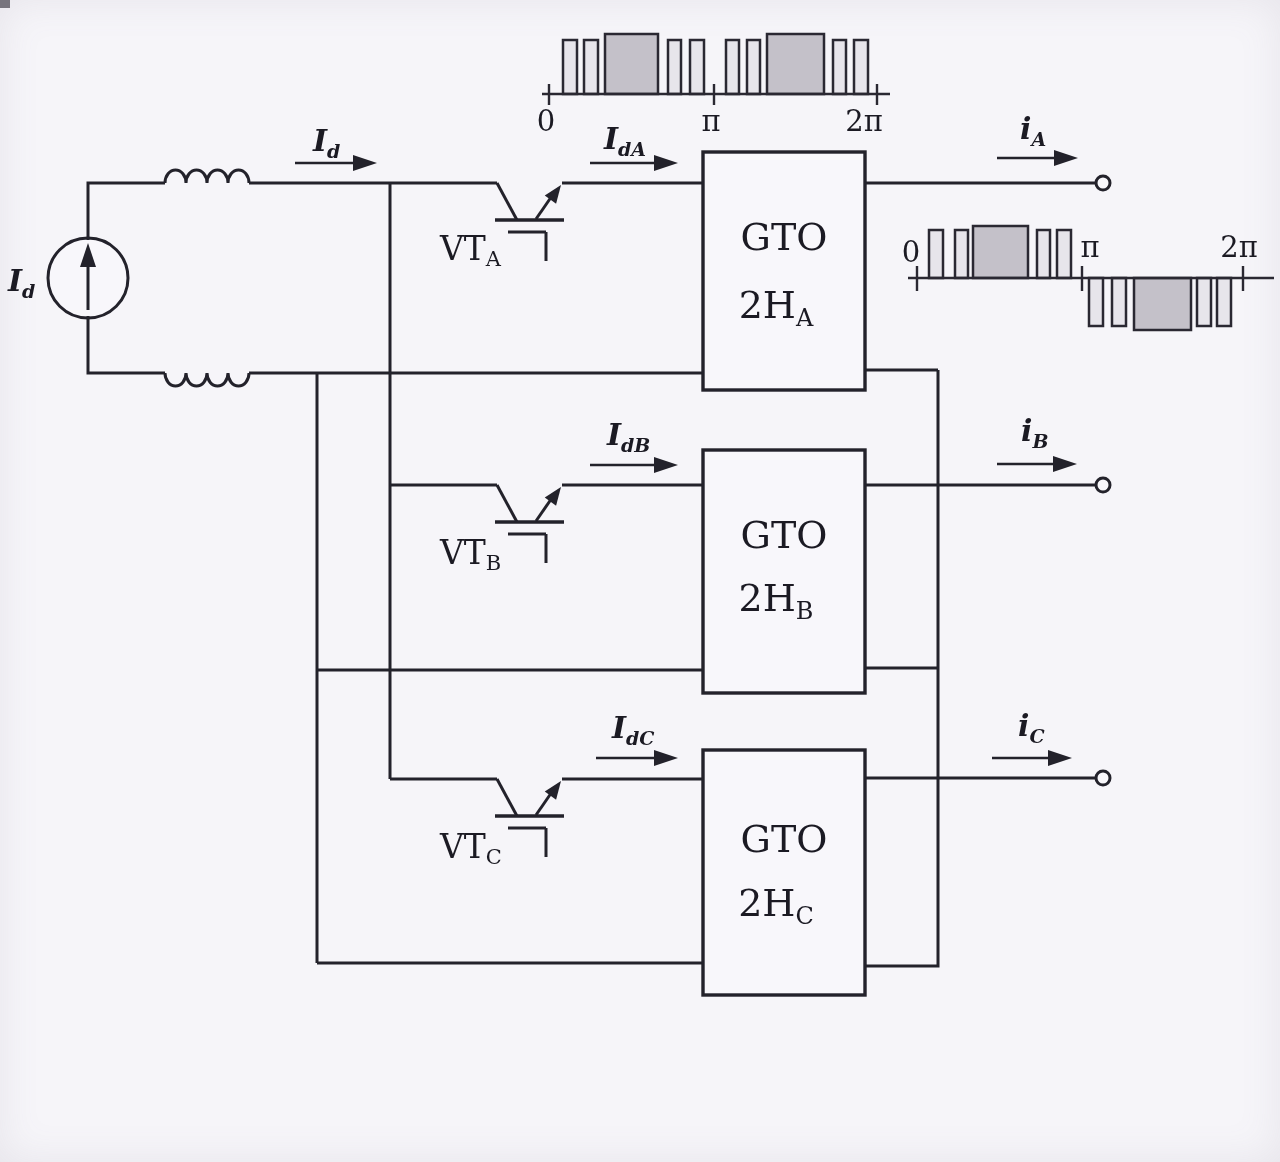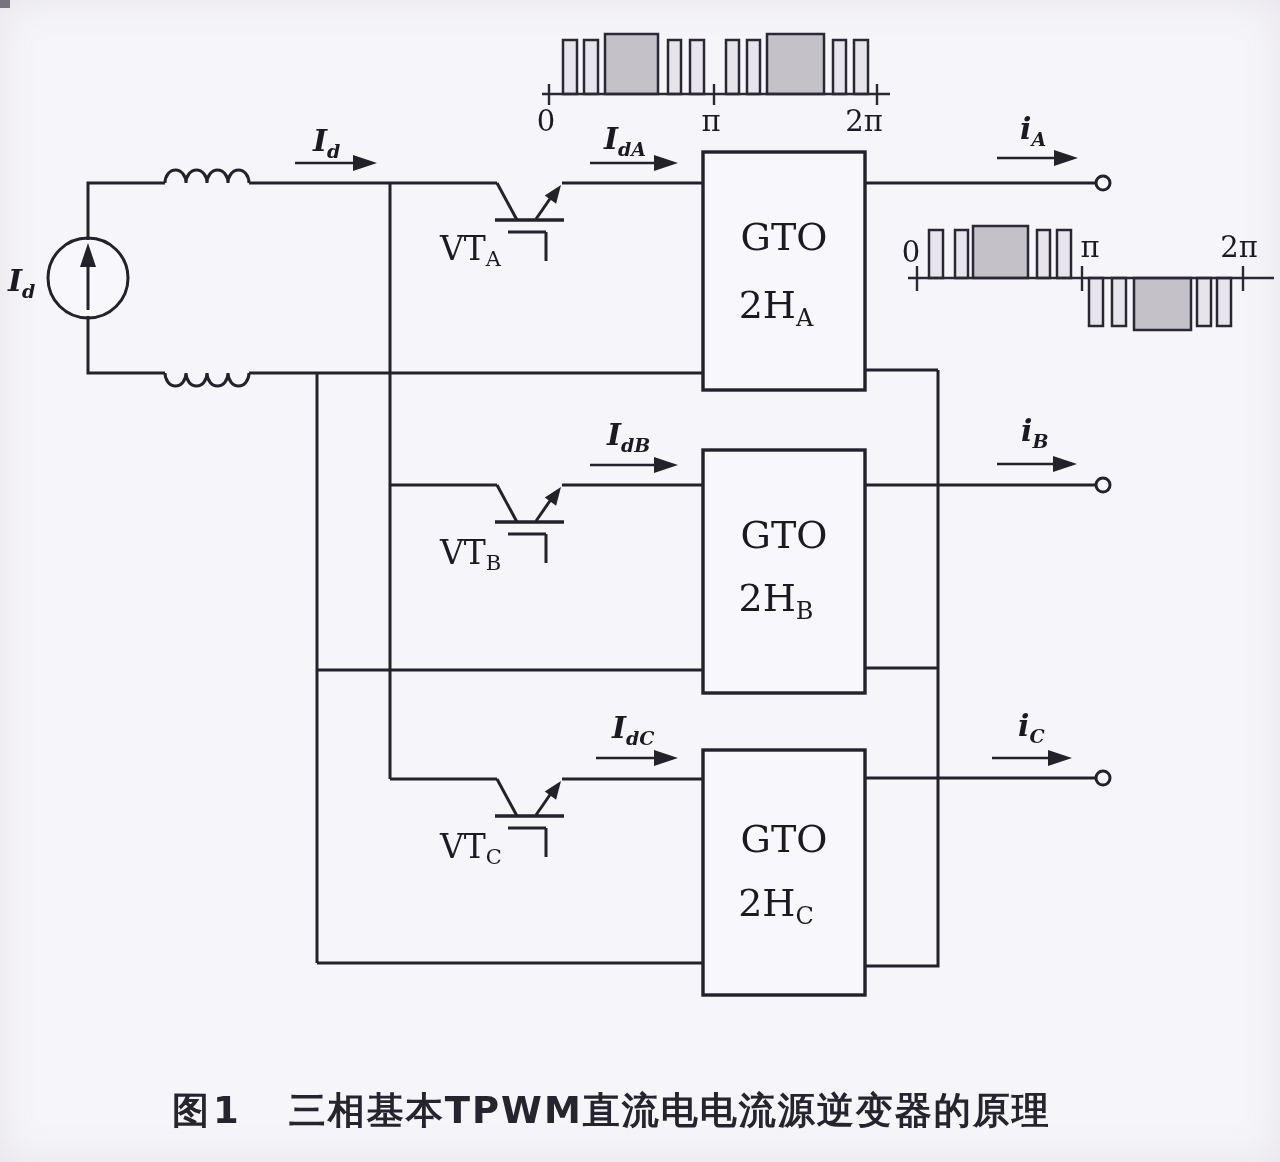--- a/index.html
+++ b/index.html
@@ -175,16 +175,13 @@
           <rect x="1217" y="278" width="14" height="48" class="pulse"></rect>
         </g>
       <path class="axis" d="M908,278 H1274"></path>
       <path class="tick" d="M917,266 V291 M1082,266 V291 M1243,266 V291"></path>
       <text class="axl" x="911" y="262" text-anchor="middle">0</text>
       <text class="axl" x="1090" y="257" text-anchor="middle">π</text>
       <text class="axl" x="1239" y="257" text-anchor="middle">2π</text>
     </g>
   </svg>
 
-  <div class="caption">
-    <span class="prefix">图1</span><span>三相基本TPWM直流电电流源逆变器的原理</span>
-  </div>
 </div>
 
 </body></html>

